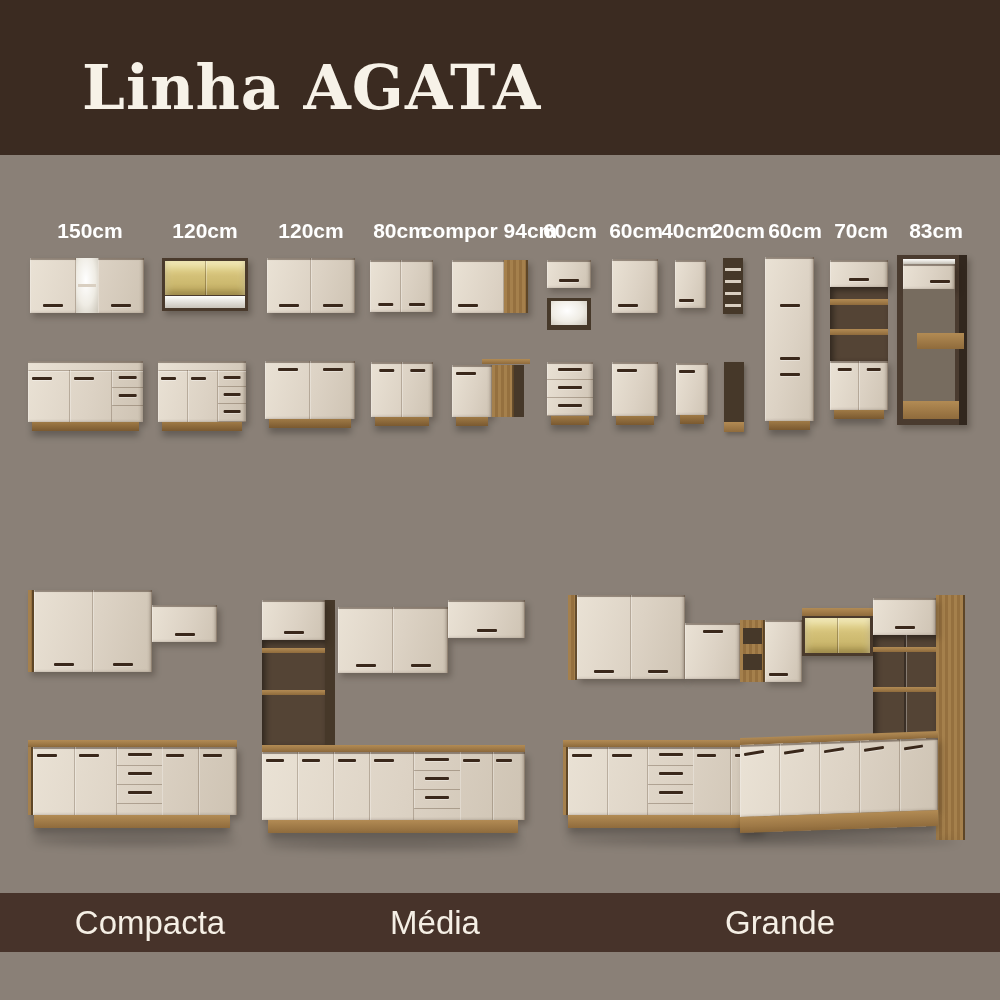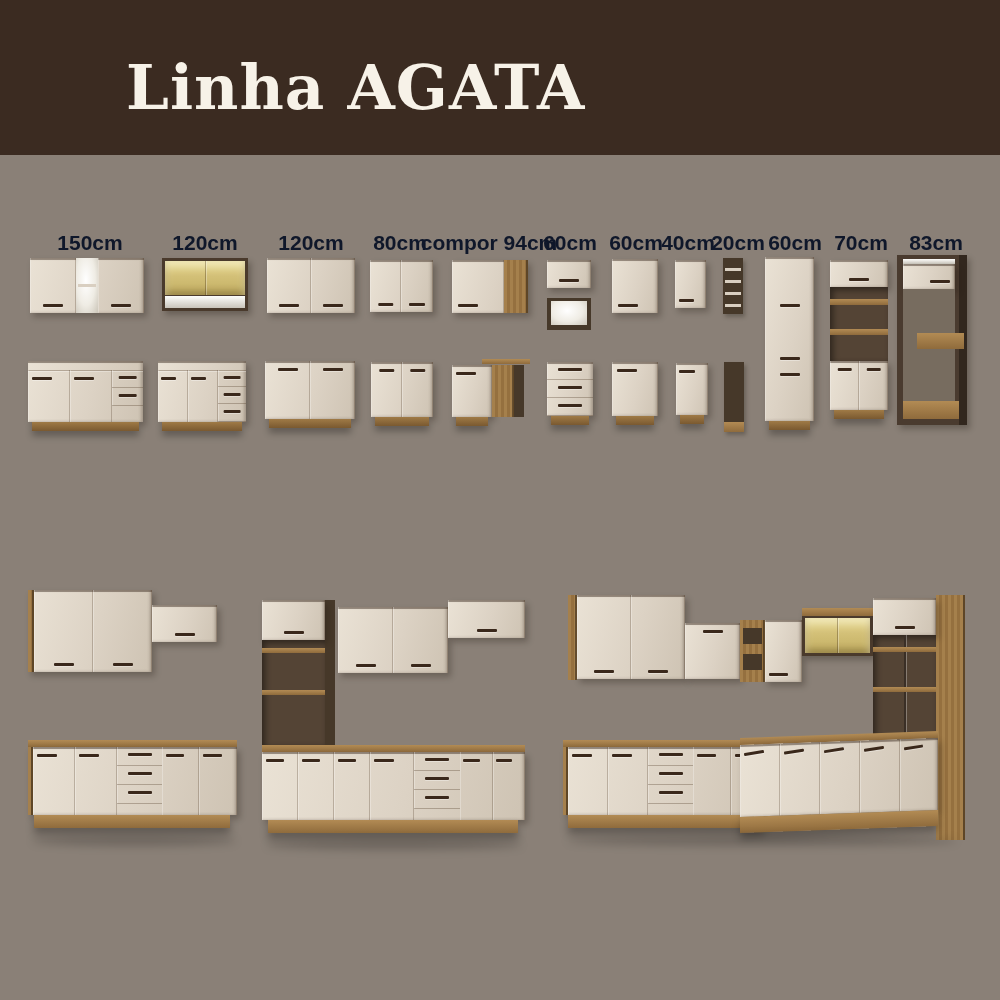--- a/index.html
+++ b/index.html
@@ -9,23 +9,23 @@
   .band{position:absolute;left:0;width:1000px;}
   #band-top{top:0;height:155px;background:#3B2B21;}
   #band-modules{top:155px;height:342px;background:#8A8077;}
   #band-banner{top:497px;height:61px;background:#47332A;display:flex;align-items:center;justify-content:center;}
   #band-kitchens{top:558px;height:335px;background:#8A8077;}
   #band-labels{top:893px;height:59px;background:#47332A;}
   #band-footer{top:952px;height:48px;background:#8A8077;}
   
   .kicker{position:absolute;left:84px;top:22px;font-size:33px;color:#F2ECE1;letter-spacing:.5px;}
   .title{position:absolute;left:82px;top:52px;font-family:"DejaVu Serif",serif;font-weight:bold;
-         font-size:61px;color:#F7F2E8;letter-spacing:1px;margin-left:44px;}
-  .size-label{position:absolute;top:76px;transform:translateX(-50%);font-weight:bold;
-              font-size:21px;color:#0f172a;white-space:nowrap;}
+         font-size:61px;color:#F7F2E8;letter-spacing:1px;}
+  .size-label{position:absolute;top:64px;transform:translateX(-50%);font-weight:bold;
+              font-size:21px;color:#ffffff;white-space:nowrap;}
   .banner-text{font-size:30px;color:#F2ECE1;}
   .kitchen-label{position:absolute;top:0;height:59px;line-height:59px;transform:translateX(-50%);
                  font-size:33px;color:#F5EFE5;white-space:nowrap;}
   
   .grp,.part{position:absolute;}
   .cab{position:absolute;background:linear-gradient(105deg,#EAE2D5 0%,#DCD2C4 55%,#CEC3B3 100%);
        box-shadow:inset 0 2px 0 rgba(62,47,35,.45),inset -2px 0 3px rgba(62,47,35,.30),
                   3px 4px 6px rgba(30,22,15,.28);}
   .door,.drawer{position:absolute;box-shadow:inset -1px 0 0 rgba(90,70,50,.30),inset 1px 0 0 rgba(255,255,255,.28);}
   .drawer{box-shadow:inset 0 -1px 0 rgba(90,70,50,.35),inset 1px 0 0 rgba(255,255,255,.28);}
@@ -357,15 +357,20 @@
           <div class="door h-tl slant" style="left:80px;top:0;width:40px;height:72px"></div>
           <div class="door h-tl slant" style="left:120px;top:0;width:40px;height:72px"></div>
           <div class="door h-tl slant" style="left:160px;top:0;width:38px;height:72px"></div>
         </div>
         <div class="woodh" style="left:0;top:79px;width:198px;height:16px;box-shadow:0 6px 8px rgba(0,0,0,.3)"></div>
       </div>
       <div class="gshadow" style="left:4px;top:246px;width:390px"></div>
     </div>
   </div>
 
+  <div class="band" id="band-labels">
+    <span class="kitchen-label" style="left:150px">Compacta</span>
+    <span class="kitchen-label" style="left:435px">Média</span>
+    <span class="kitchen-label" style="left:780px">Grande</span>
+  </div>
 
   <div class="band" id="band-footer"></div>
 </div>
 
 </body></html>

